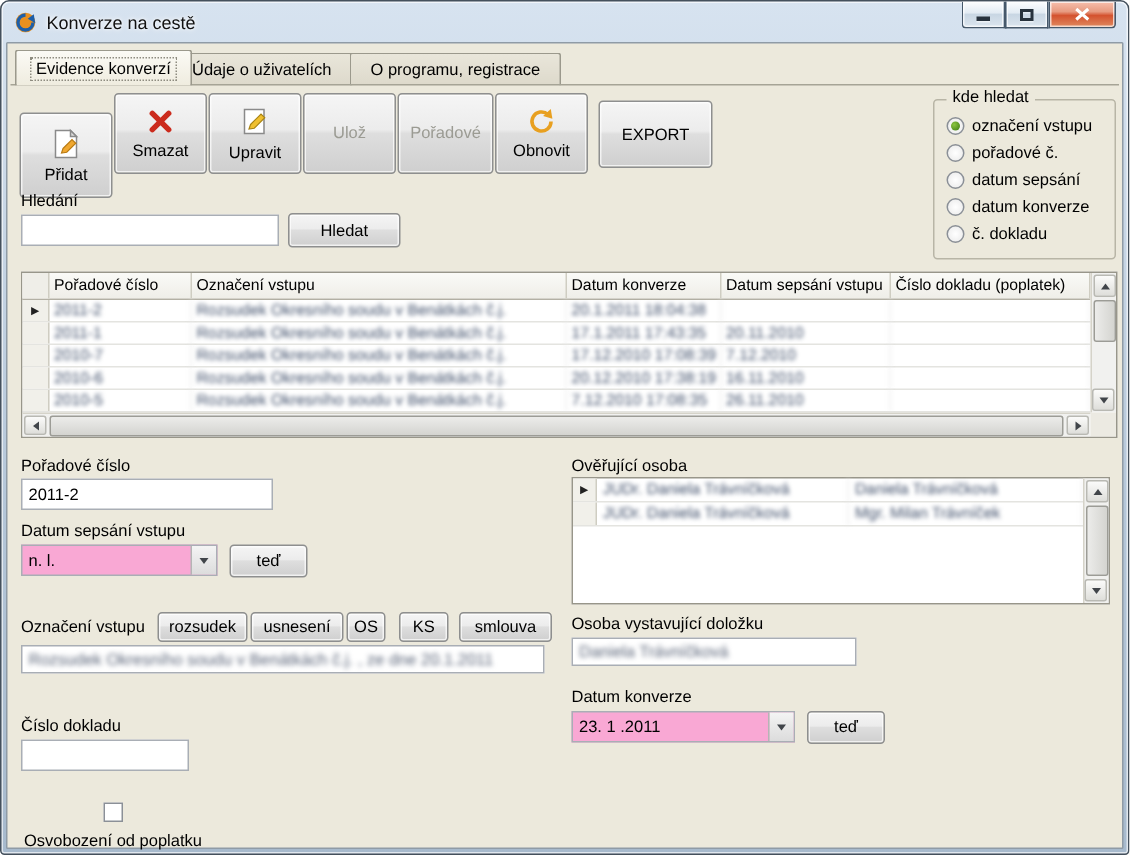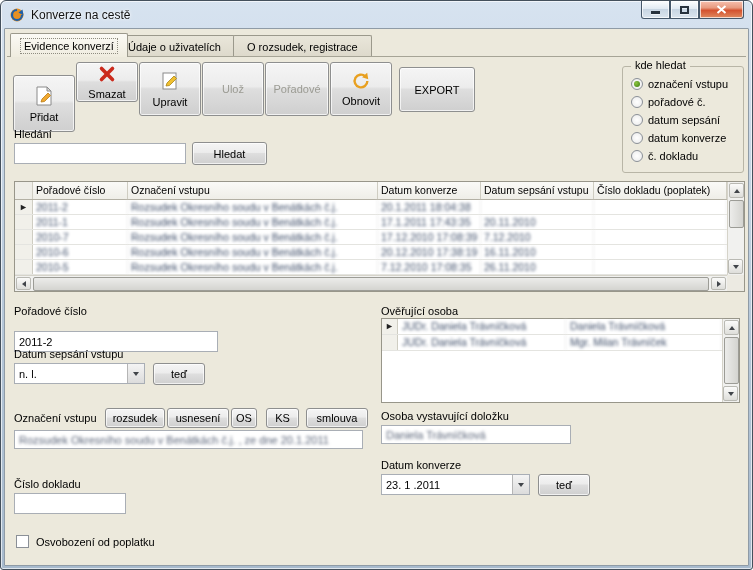--- a/index.html
+++ b/index.html
@@ -44,21 +44,21 @@
   .groupbox-title{position:absolute;top:-8px;left:8px;background:#ece9dc;padding:0 4px;font-size:11px;}
   .radio-row{display:flex;align-items:center;gap:5px;height:18px;font-size:11px;cursor:default;}
   .radio{width:12px;height:12px;border-radius:50%;border:1px solid #8b9097;background:radial-gradient(#ffffff,#e9e9e9);flex:0 0 auto;position:relative;}
   .radio.checked::after{content:"";position:absolute;left:2px;top:2px;width:6px;height:6px;border-radius:50%;
     background:radial-gradient(circle at 35% 35%,#8cc63f,#3c7a12);}
 
   
   .textbox{background:#fff;border:1px solid #a9aeb5;font-size:11px;padding:2px 4px;color:#000;}
   input.textbox{outline:none;}
   .fakebox{background:#fff;border:1px solid #a9aeb5;font-size:11px;padding:2px 4px;display:flex;align-items:center;overflow:hidden;white-space:nowrap;}
-  .combo{background:#ffffff;border:1px solid #a9aeb5;display:flex;align-items:center;font-size:11px;}
+  .combo{background:#f9a8d4;border:1px solid #a9aeb5;display:flex;align-items:center;font-size:11px;}
   .combo-val{flex:1;padding:0 4px;overflow:hidden;white-space:nowrap;}
   .combo-btn{width:17px;align-self:stretch;display:flex;align-items:center;justify-content:center;
     background:linear-gradient(#f4f4f4,#dcdcdc);border-left:1px solid #b5b5b5;}
   .arr-d{width:0;height:0;border-left:3.5px solid transparent;border-right:3.5px solid transparent;border-top:4px solid #41454a;}
   .arr-u{width:0;height:0;border-left:3.5px solid transparent;border-right:3.5px solid transparent;border-bottom:4px solid #41454a;}
   .arr-l{width:0;height:0;border-top:3.5px solid transparent;border-bottom:3.5px solid transparent;border-right:4px solid #41454a;}
   .arr-r{width:0;height:0;border-top:3.5px solid transparent;border-bottom:3.5px solid transparent;border-left:4px solid #41454a;}
 
   .label{font-size:11px;color:#000;}
 
@@ -127,33 +127,33 @@
 
   <div class="client">
 
     <div class="tab active abs" style="left:5px;">
       <span class="tab-inner">Evidence konverzí</span>
     </div>
     <div class="tab abs" style="left:109px;">
       <span class="tab-inner">Údaje o uživatelích</span>
     </div>
     <div class="tab abs" style="left:228px;">
-      <span class="tab-inner">O rozsudek, registrace</span>
+      <span class="tab-inner">O programu, registrace</span>
     </div>
     <div class="tabline"></div>
 
     <div class="btn tool-btn abs" style="left:8px;top:46px;width:62px;height:57px;">
       <svg width="22" height="22" viewBox="0 0 22 22">
         <path d="M4 2h10l4 4v14H4z" fill="#fff" stroke="#8a8a8a"></path>
         <path d="M14 2v4h4z" fill="#dcdcdc" stroke="#8a8a8a"></path>
         <path d="M9 14l6-6 2.5 2.5-6 6L8 17z" fill="#f0a830" stroke="#b97b14" stroke-width=".8"></path>
       </svg>
       <span>Přidat</span>
     </div>
-    <div class="btn tool-btn abs" style="left:71px;top:33px;width:62px;height:40px;">
+    <div class="btn tool-btn abs" style="left:71px;top:33px;width:62px;height:54px;">
       <svg width="20" height="20" viewBox="0 0 22 22">
         <path d="M5 5L17 17M17 5L5 17" stroke="#cb2b1d" stroke-width="4" stroke-linecap="round"></path>
       </svg>
       <span>Smazat</span>
     </div>
     <div class="btn tool-btn abs" style="left:134px;top:33px;width:62px;height:54px;">
       <svg width="22" height="22" viewBox="0 0 22 22">
         <rect x="4" y="3" width="13" height="16" fill="#fff" stroke="#8a8a8a"></rect>
         <path d="M8 13l7-7 2.5 2.5-7 7L7 16z" fill="#f0c030" stroke="#a98414" stroke-width=".8"></path>
       </svg>
@@ -277,21 +277,21 @@
           </div>
         <div class="sb-thumb-h" style="left:18px;right:18px;"></div>
         <div class="sb-btn abs" style="width:15px;height:13px;bottom:0;right:0;">
             <span class="arr-r"></span>
           </div>
       </div>
       <div class="sb-corner"></div>
     </div>
 
     <div class="label abs" style="left:9px;top:276px;">Pořadové číslo</div>
-    <input class="textbox abs" style="left: 9px; top: 302px; width: 204px; height: 21px;" value="2011-2">
+    <input class="textbox abs" style="left: 9px; top: 290px; width: 168px; height: 21px;" value="2011-2">
 
     <div class="label abs" style="left:9px;top:319px;">Datum sepsání vstupu</div>
     <div class="combo abs" style="left:9px;top:334px;width:131px;height:21px;">
       <span class="combo-val">n. l.</span>
       <span class="combo-btn">
           <span class="arr-d"></span>
         </span>
     </div>
     <div class="btn btn-s abs" style="left:148px;top:334px;width:52px;height:22px;">
       <span>teď</span>
@@ -313,21 +313,21 @@
     <div class="btn btn-s abs" style="left:301px;top:379px;width:62px;height:20px;">
       <span>smlouva</span>
     </div>
     <div class="fakebox abs" style="left:9px;top:401px;width:349px;height:19px;">
       <span class="blur2">Rozsudek Okresního soudu v Benátkách č.j. , ze dne 20.1.2011</span>
     </div>
 
     <div class="label abs" style="left:9px;top:449px;">Číslo dokladu</div>
     <input class="textbox abs" style="left: 9px; top: 464px; width: 112px; height: 21px;" value="">
 
-    <div class="chkrow abs" style="left:11px;top:506px;">
+    <div class="chkrow abs" style="left:11px;top:506px;flex-direction:column;">
       <span class="checkbox"></span>
       <span class="label">Osvobození od poplatku</span>
     </div>
 
     <div class="label abs" style="left:376px;top:276px;">Ověřující osoba</div>
     <div class="list" style="left:376px;top:289px;width:359px;height:85px;">
       <div class="l-row" style="margin-right:17px;">
         <div class="l-sel">
             <span class="marker">►</span>
           </div>

